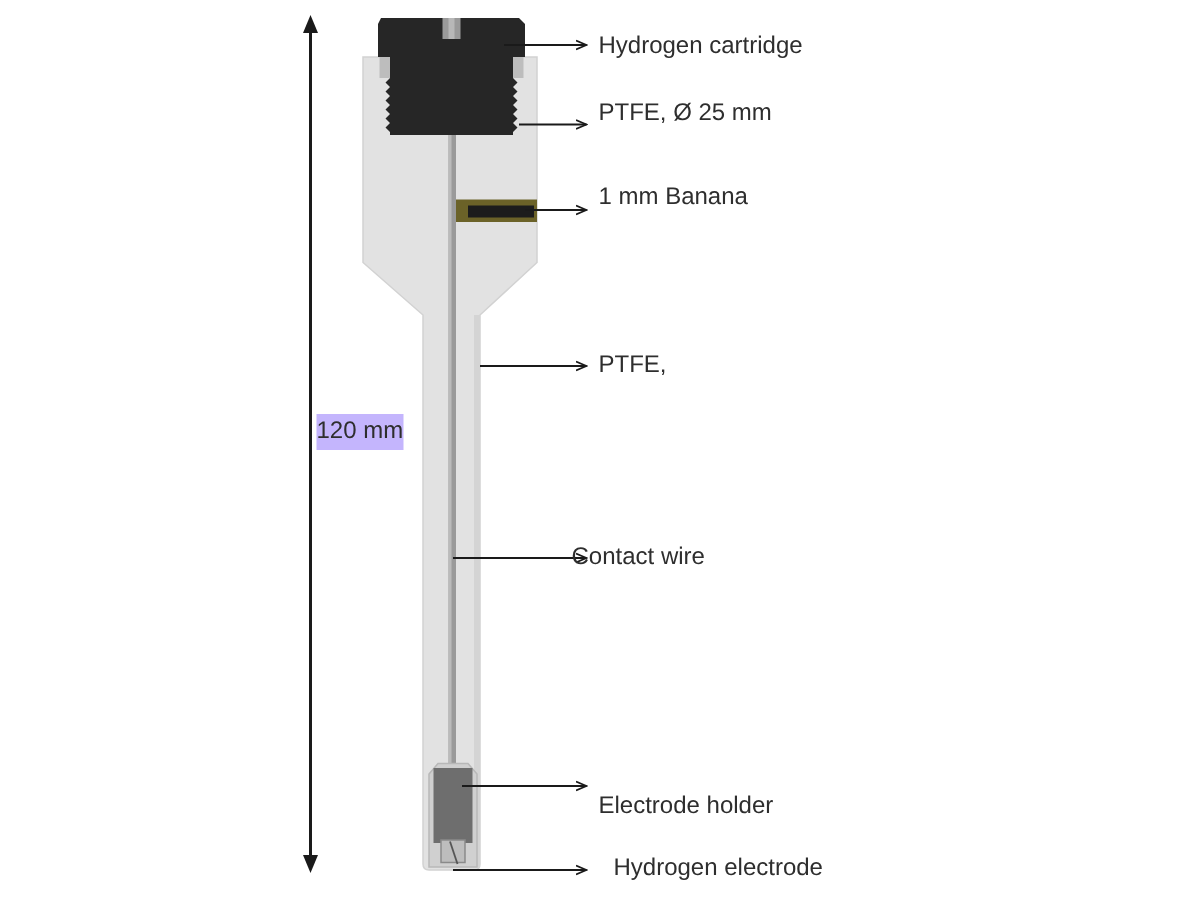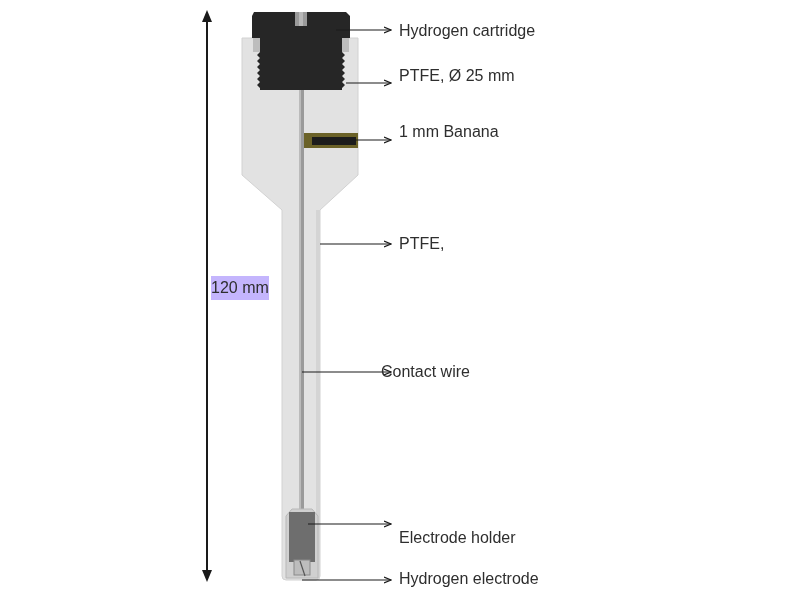--- a/index.html
+++ b/index.html
@@ -114,15 +114,15 @@
 </div>
 
 <div class="label" style="left:381px; top:361px;">
   <span>Contact wire</span>
 </div>
 
 <div class="label" style="left:399px; top:483px;margin-top:44px;">
   <span>Electrode holder</span>
 </div>
 
-<div class="label" style="left:399px; top:568px;">
+<div class="label" style="left:409px; top:568px;">
   <span>Hydrogen electrode</span>
 </div>
 
 </body></html>

